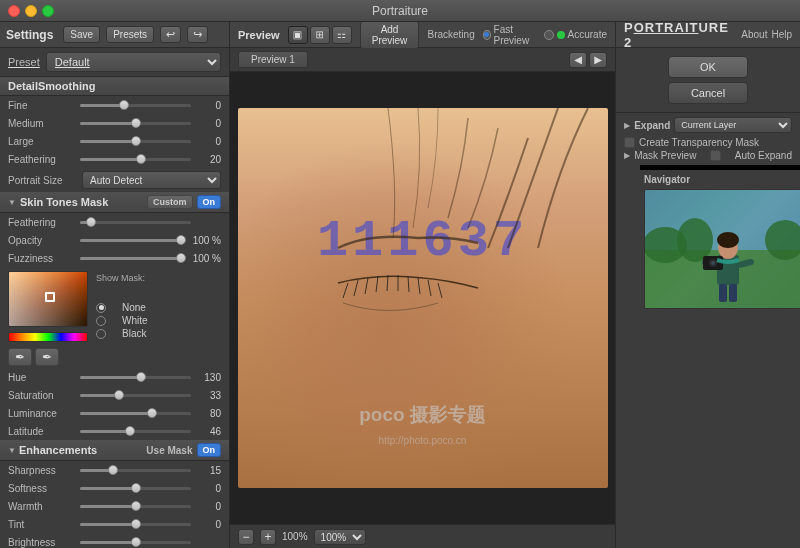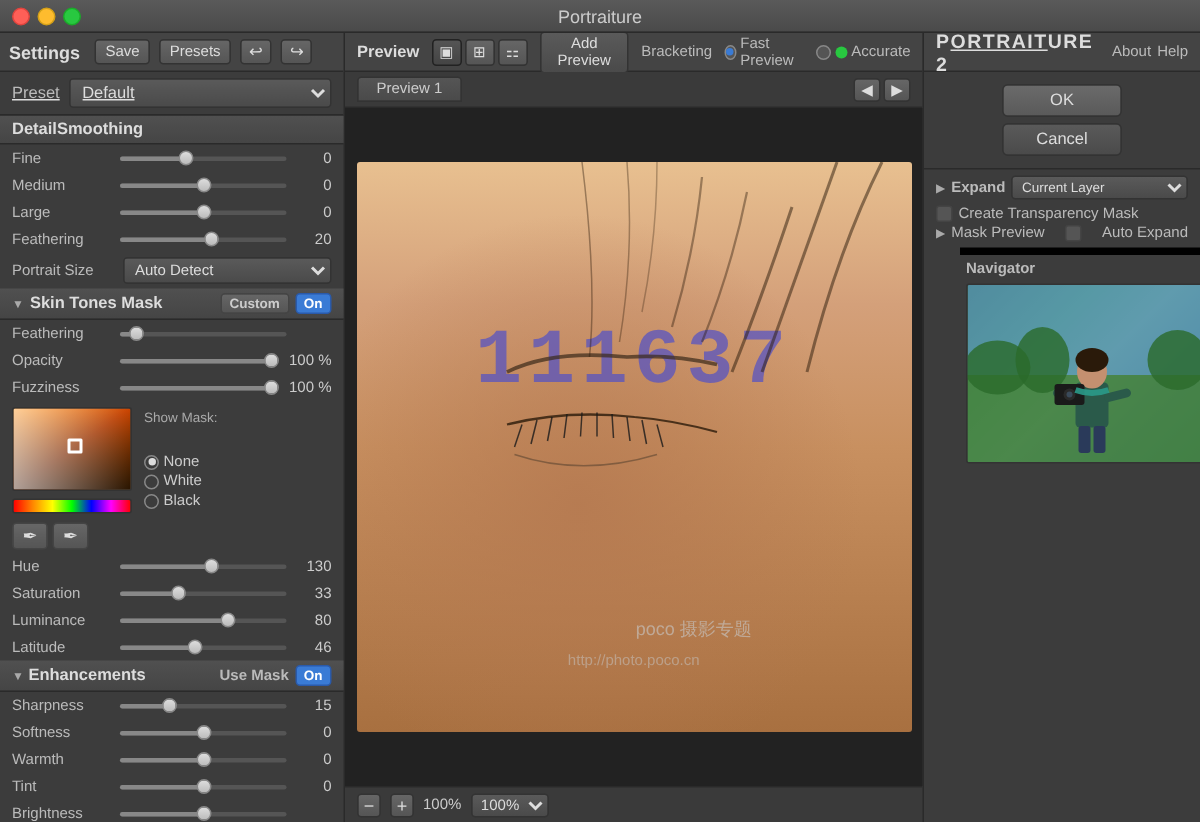--- a/index.html
+++ b/index.html
@@ -294,21 +294,21 @@
       padding-top: 2px;
     }
     .show-mask-label {
       font-size: 9px;
       color: #aaa;
       margin-bottom: 17px;
     }
     .radio-row {
       display: flex;
       align-items: center;
-      gap: 3px;
+      gap: 16px;
       font-size: 10px;
       color: #ccc;
     }
     .radio-dot {
       width: 10px;
       height: 10px;
       border-radius: 50%;
       border: 1px solid #888;
       display: flex;
       align-items: center;
@@ -533,25 +533,24 @@
       font-weight: bold;
       color: rgba(80, 80, 200, 0.7);
       font-family: 'Courier New', monospace;
       letter-spacing: 4px;
     }
     .watermark-text1 {
       position: absolute;
       bottom: 60px;
       left: 50%;
       transform: translateX(-50%);
-      font-size: 12px;
+      font-size: 19px;
       color: rgba(200, 200, 200, 0.6);
       white-space: nowrap;
-      font-weight: normal;
-      margin-left: 40px;
+      font-weight: bold;
     }
     .watermark-text2 {
       position: absolute;
       bottom: 42px;
       left: 50%;
       transform: translateX(-50%);
       font-size: 10px;
       color: rgba(200, 200, 200, 0.5);
       white-space: nowrap;
     }

